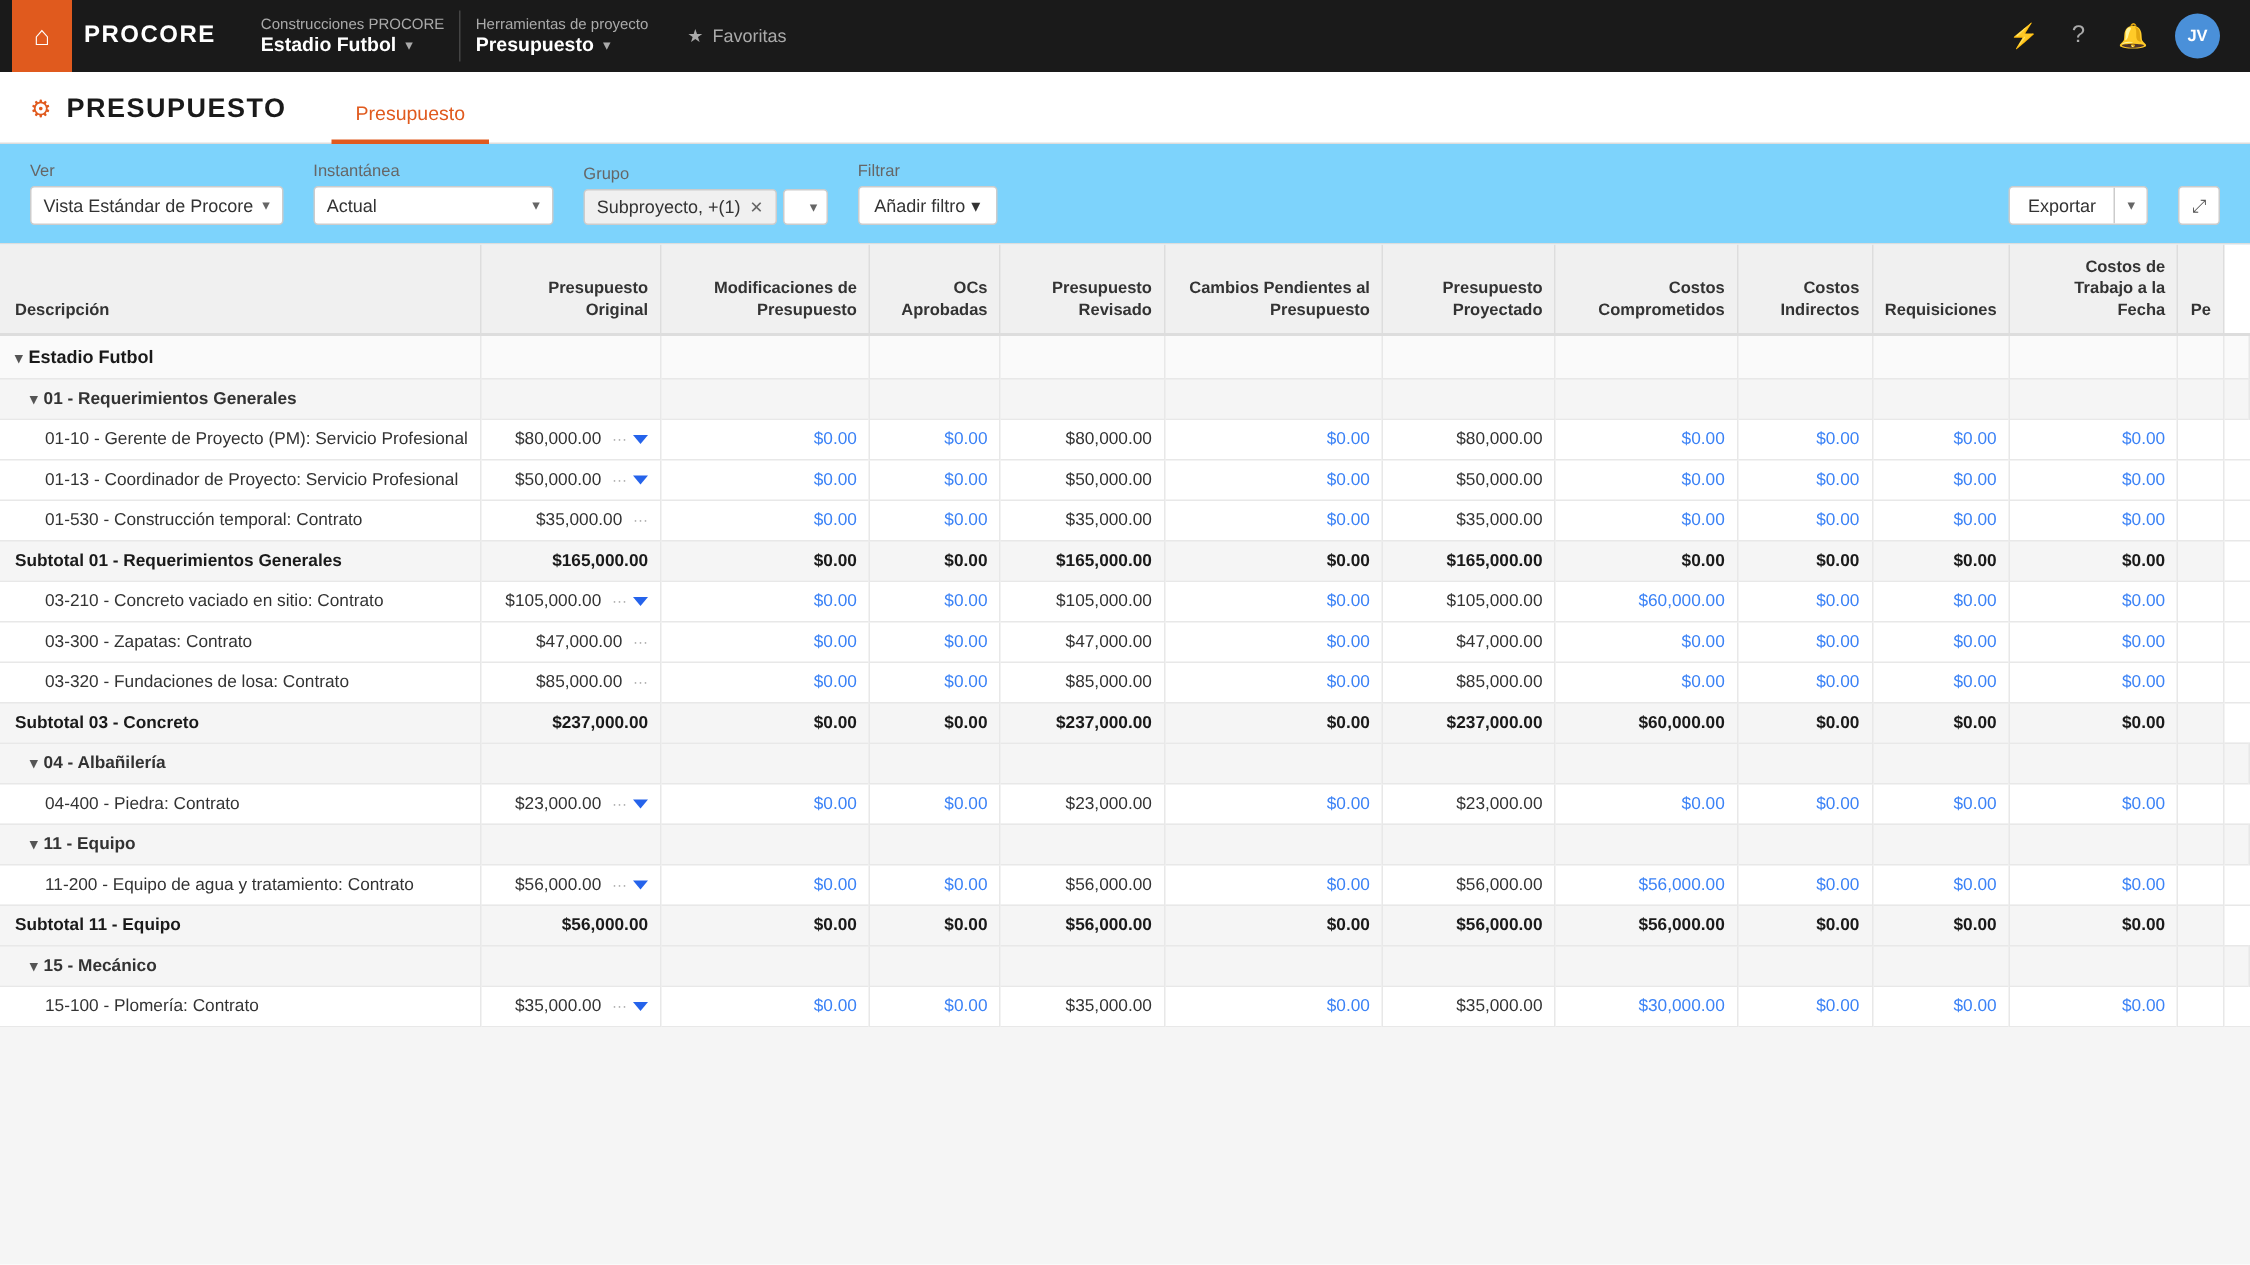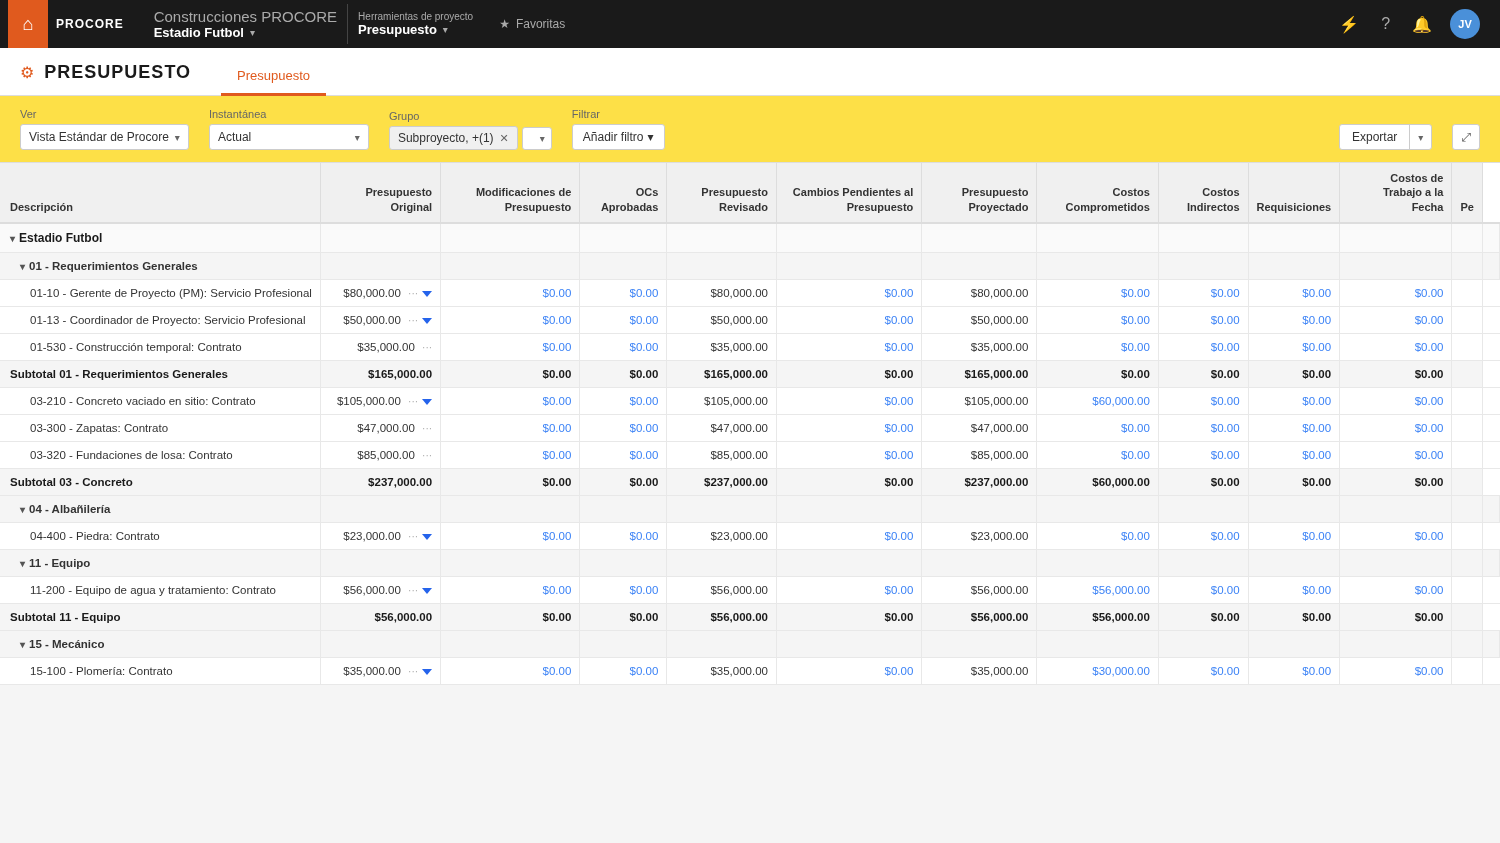--- a/index.html
+++ b/index.html
@@ -24,34 +24,34 @@
       justify-content: center;
       margin-right: 8px;
       flex-shrink: 0;
     }
     .nav-logo-house {
       color: #fff;
       font-size: 18px;
     }
     .nav-brand {
       color: #fff;
-      font-size: 12px;
+      font-size: 16px;
       font-weight: bold;
       margin-right: 20px;
       letter-spacing: 1px;
     }
     .nav-project-selector {
       display: flex;
       flex-direction: column;
       padding: 4px 10px;
       border-right: 1px solid #444;
       cursor: pointer;
       position: relative;
     }
-    .nav-project-sub { font-size: 15px; color: #aaa; }
+    .nav-project-sub { font-size: 10px; color: #aaa; }
     .nav-project-name { font-size: 13px; color: #fff; font-weight: bold; }
     .nav-dropdown-arrow { color: #aaa; margin-left: 6px; font-size: 10px; }
     .nav-tool-selector {
       display: flex;
       flex-direction: column;
       padding: 4px 10px;
       cursor: pointer;
     }
     .nav-tool-sub { font-size: 10px; color: #aaa; }
     .nav-tool-name { font-size: 13px; color: #fff; font-weight: bold; }
@@ -134,21 +134,21 @@
       margin-bottom: -1px;
     }
     .page-tab.active {
       color: #e05a1e;
       border-bottom: 3px solid #e05a1e;
       font-weight: 500;
     }
 
     
     .filters-bar {
-      background: #fde047;
+      background: #7dd3fc;
       padding: 12px 20px;
       display: flex;
       align-items: flex-end;
       gap: 20px;
       border-bottom: 1px solid #ddd;
     }
     .filter-group {
       display: flex;
       flex-direction: column;
       gap: 4px;

